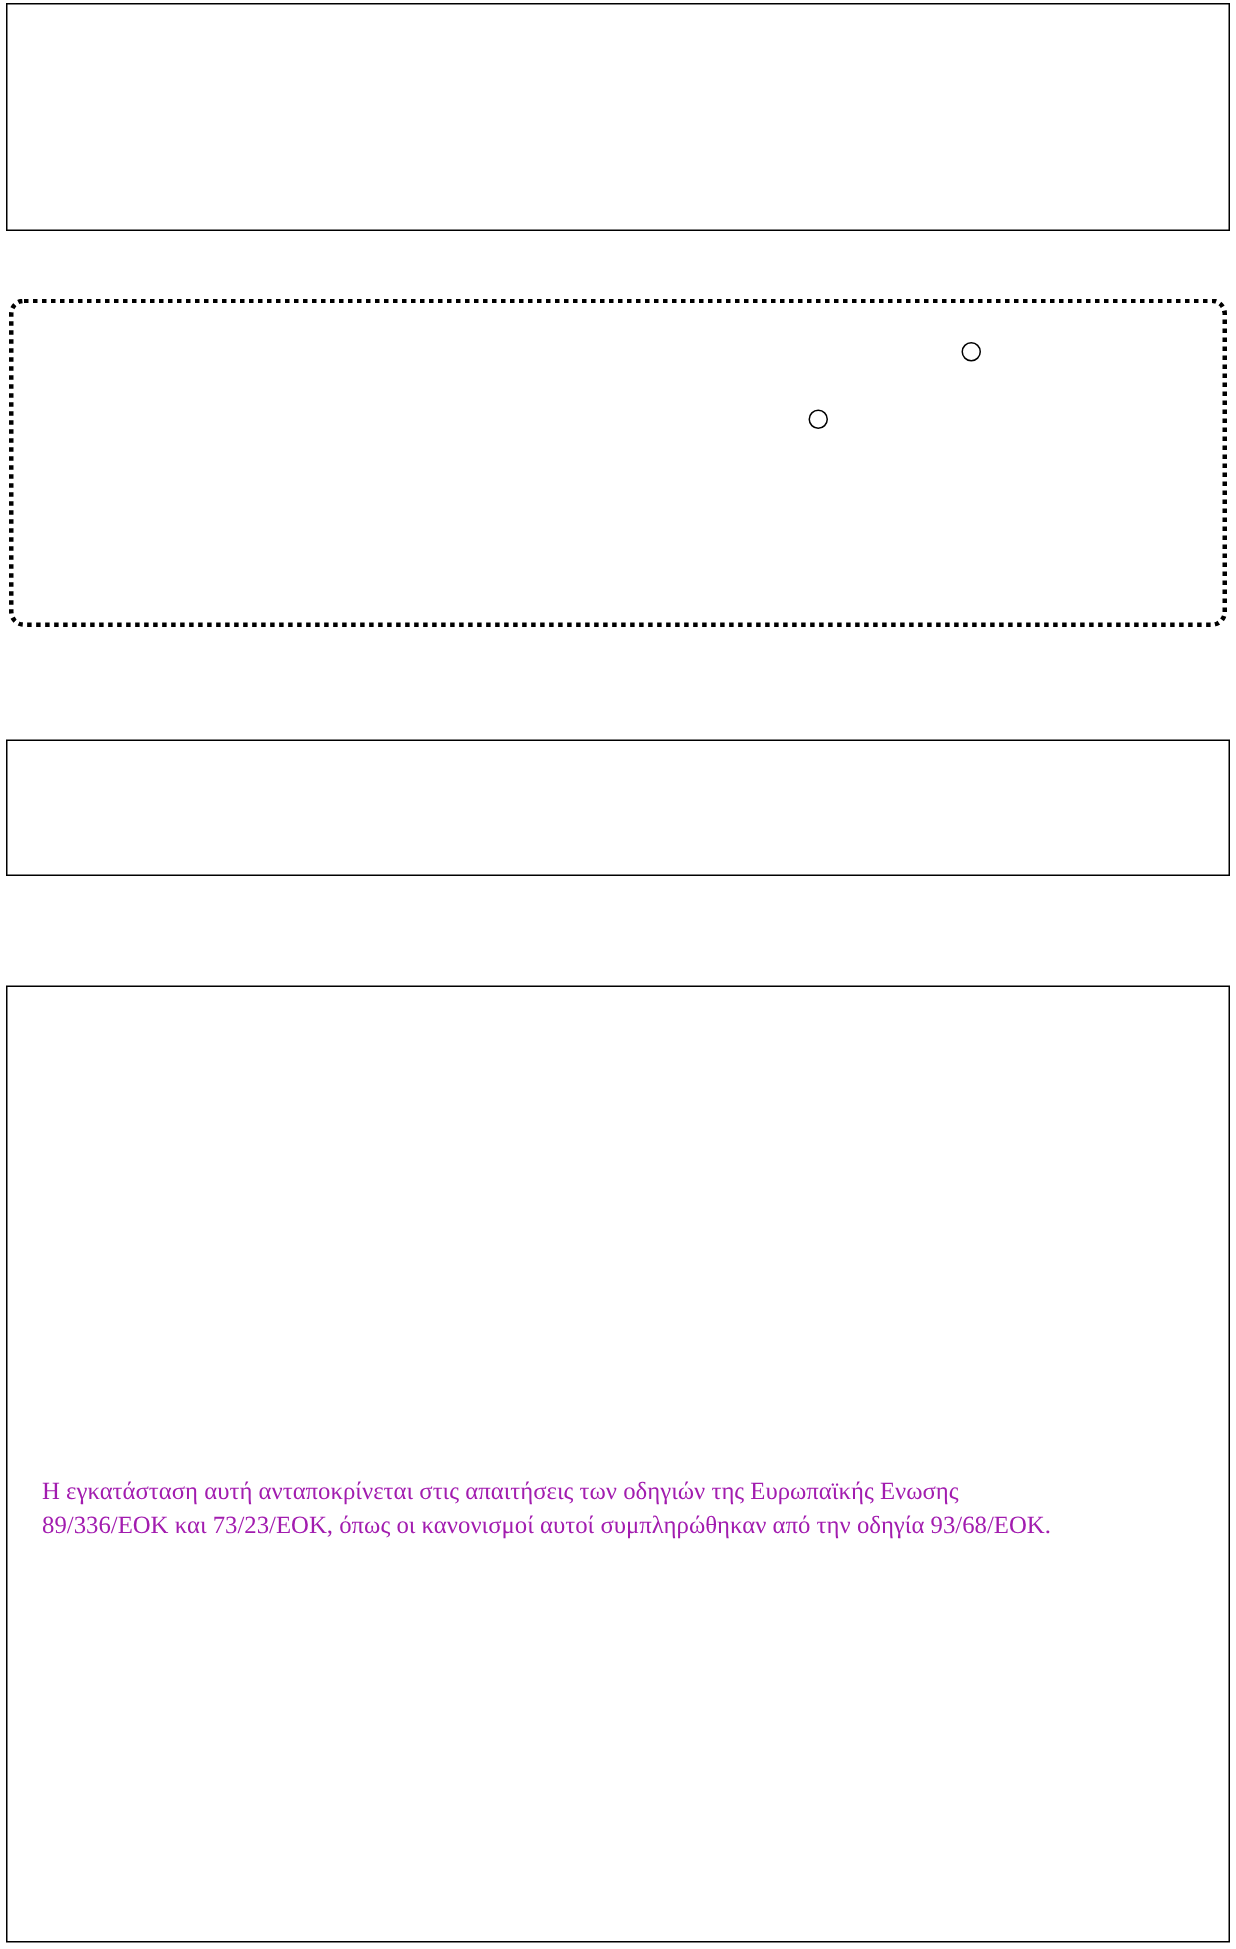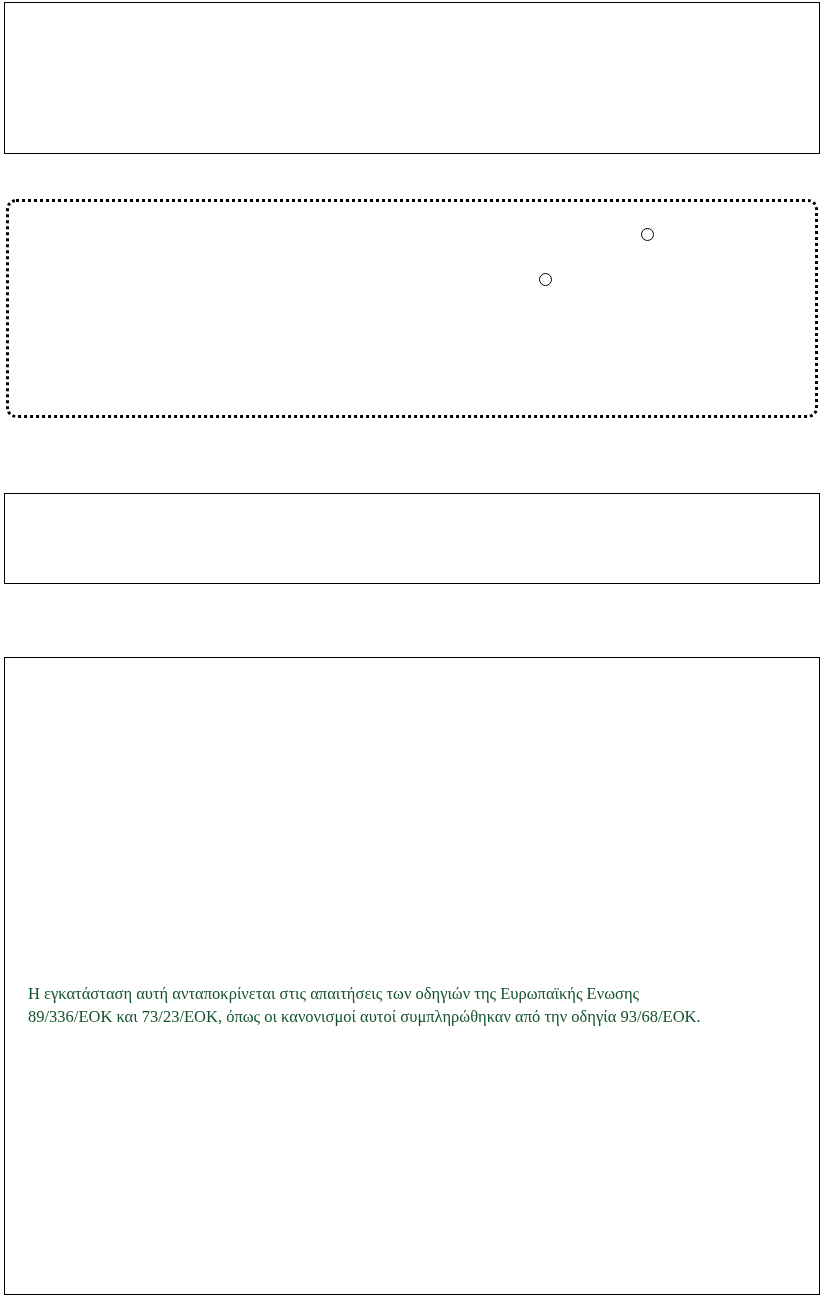--- a/index.html
+++ b/index.html
@@ -81,21 +81,21 @@
 
   
   #declaration {
     position: absolute;
     left: 28px;
     top: 965px;
     width: 790px;
     font-size: 16.5px;
     line-height: 23px;
     font-family: "Liberation Serif", serif;
-    color: #14532d;
+    color: #a21caf;
     white-space: pre-line;
   }
 </style>
 </head>
 <body>
 
 <div class="page">
 
   <div class="box" id="box-top">
     <span></span>

